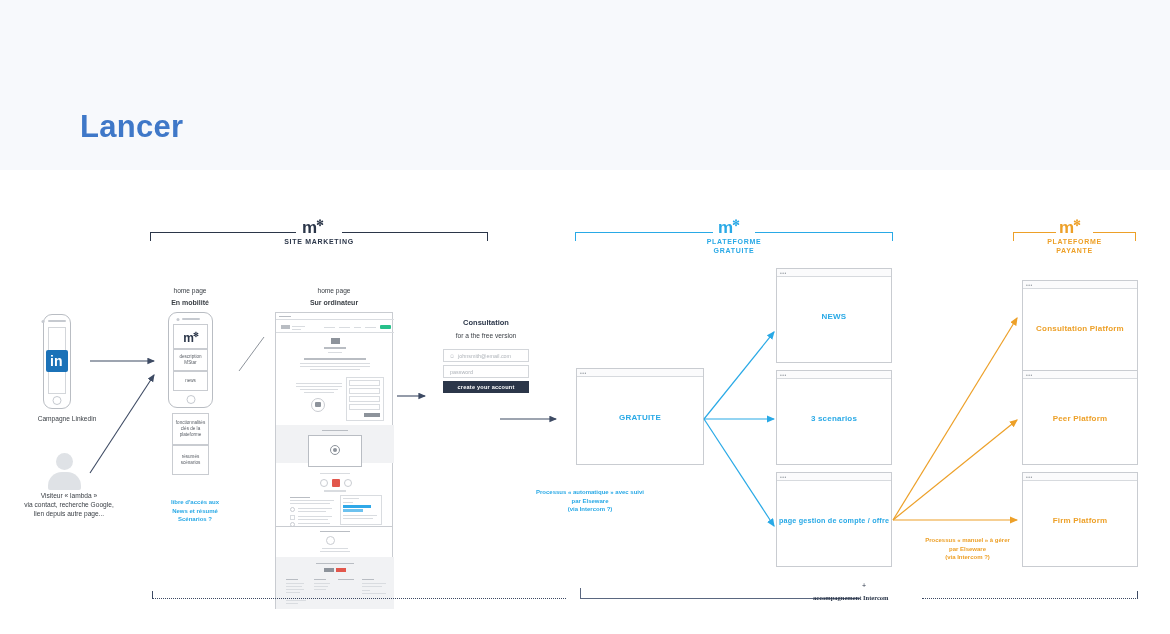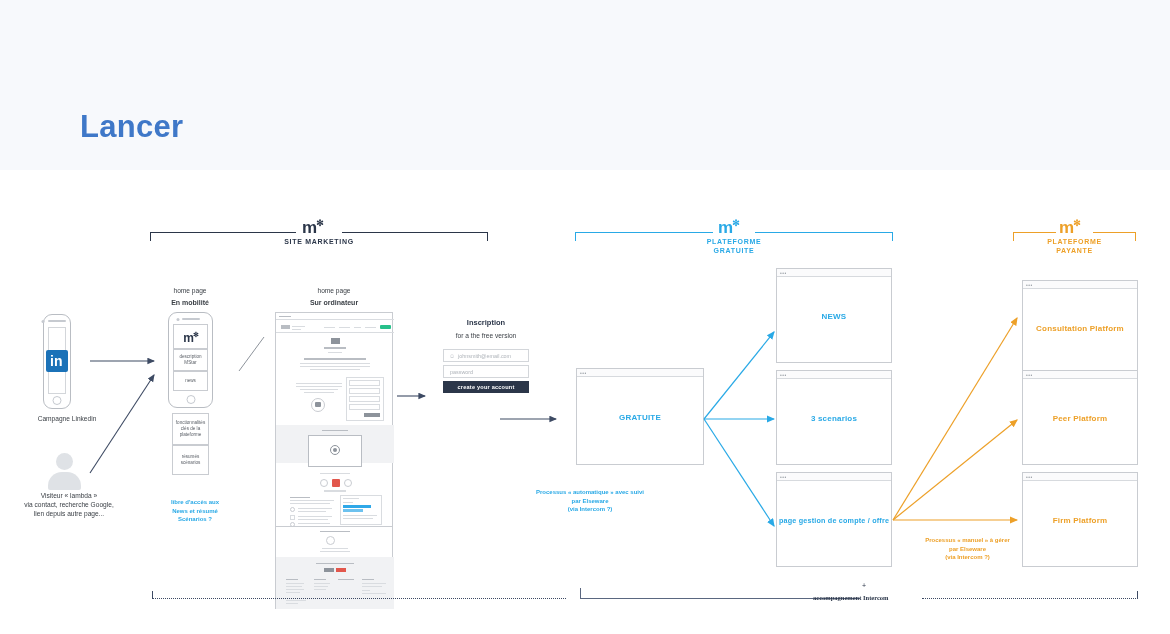--- a/index.html
+++ b/index.html
@@ -302,21 +302,21 @@
     <div class="wf-line" style="left:86px;top:66px;width:24px;height:1px;"></div>
     <div class="wf-line" style="left:10px;top:73px;width:20px;height:1px;"></div>
     <div class="wf-line" style="left:10px;top:76px;width:12px;height:1px;"></div>
   </div>
 
   <svg class="abs" style="left:397px;top:220px;width:34px;height:12px;overflow:visible;">
     <line x1="0" y1="6" x2="28" y2="6" stroke="#3d4a63" stroke-width="1.1" marker-end="url(#ah-dark)"></line>
   </svg>
 
   <div class="abs" style="left:436px;top:148px;width:100px;height:85px;">
-    <div class="caption bold" style="left:0;top:0;width:100px;font-size:7.5px;color:#2b3649;">Inscription</div>
+    <div class="caption bold" style="left:0;top:0;width:100px;font-size:7.5px;color:#2b3649;">Consultation</div>
     <div class="caption" style="left:0;top:13px;width:100px;font-size:6.6px;">for a the free version</div>
     <div class="field" style="left:7px;top:31px;width:86px;height:13px;">
       <span class="f-ico">☺</span>
       <span>johnsmith@email.com</span>
     </div>
     <div class="field" style="left:7px;top:47px;width:86px;height:13px;padding-left:6px;">
       <span>password</span>
     </div>
     <div class="cta" style="left:7px;top:63px;width:86px;height:12px;">create your account</div>
   </div>

